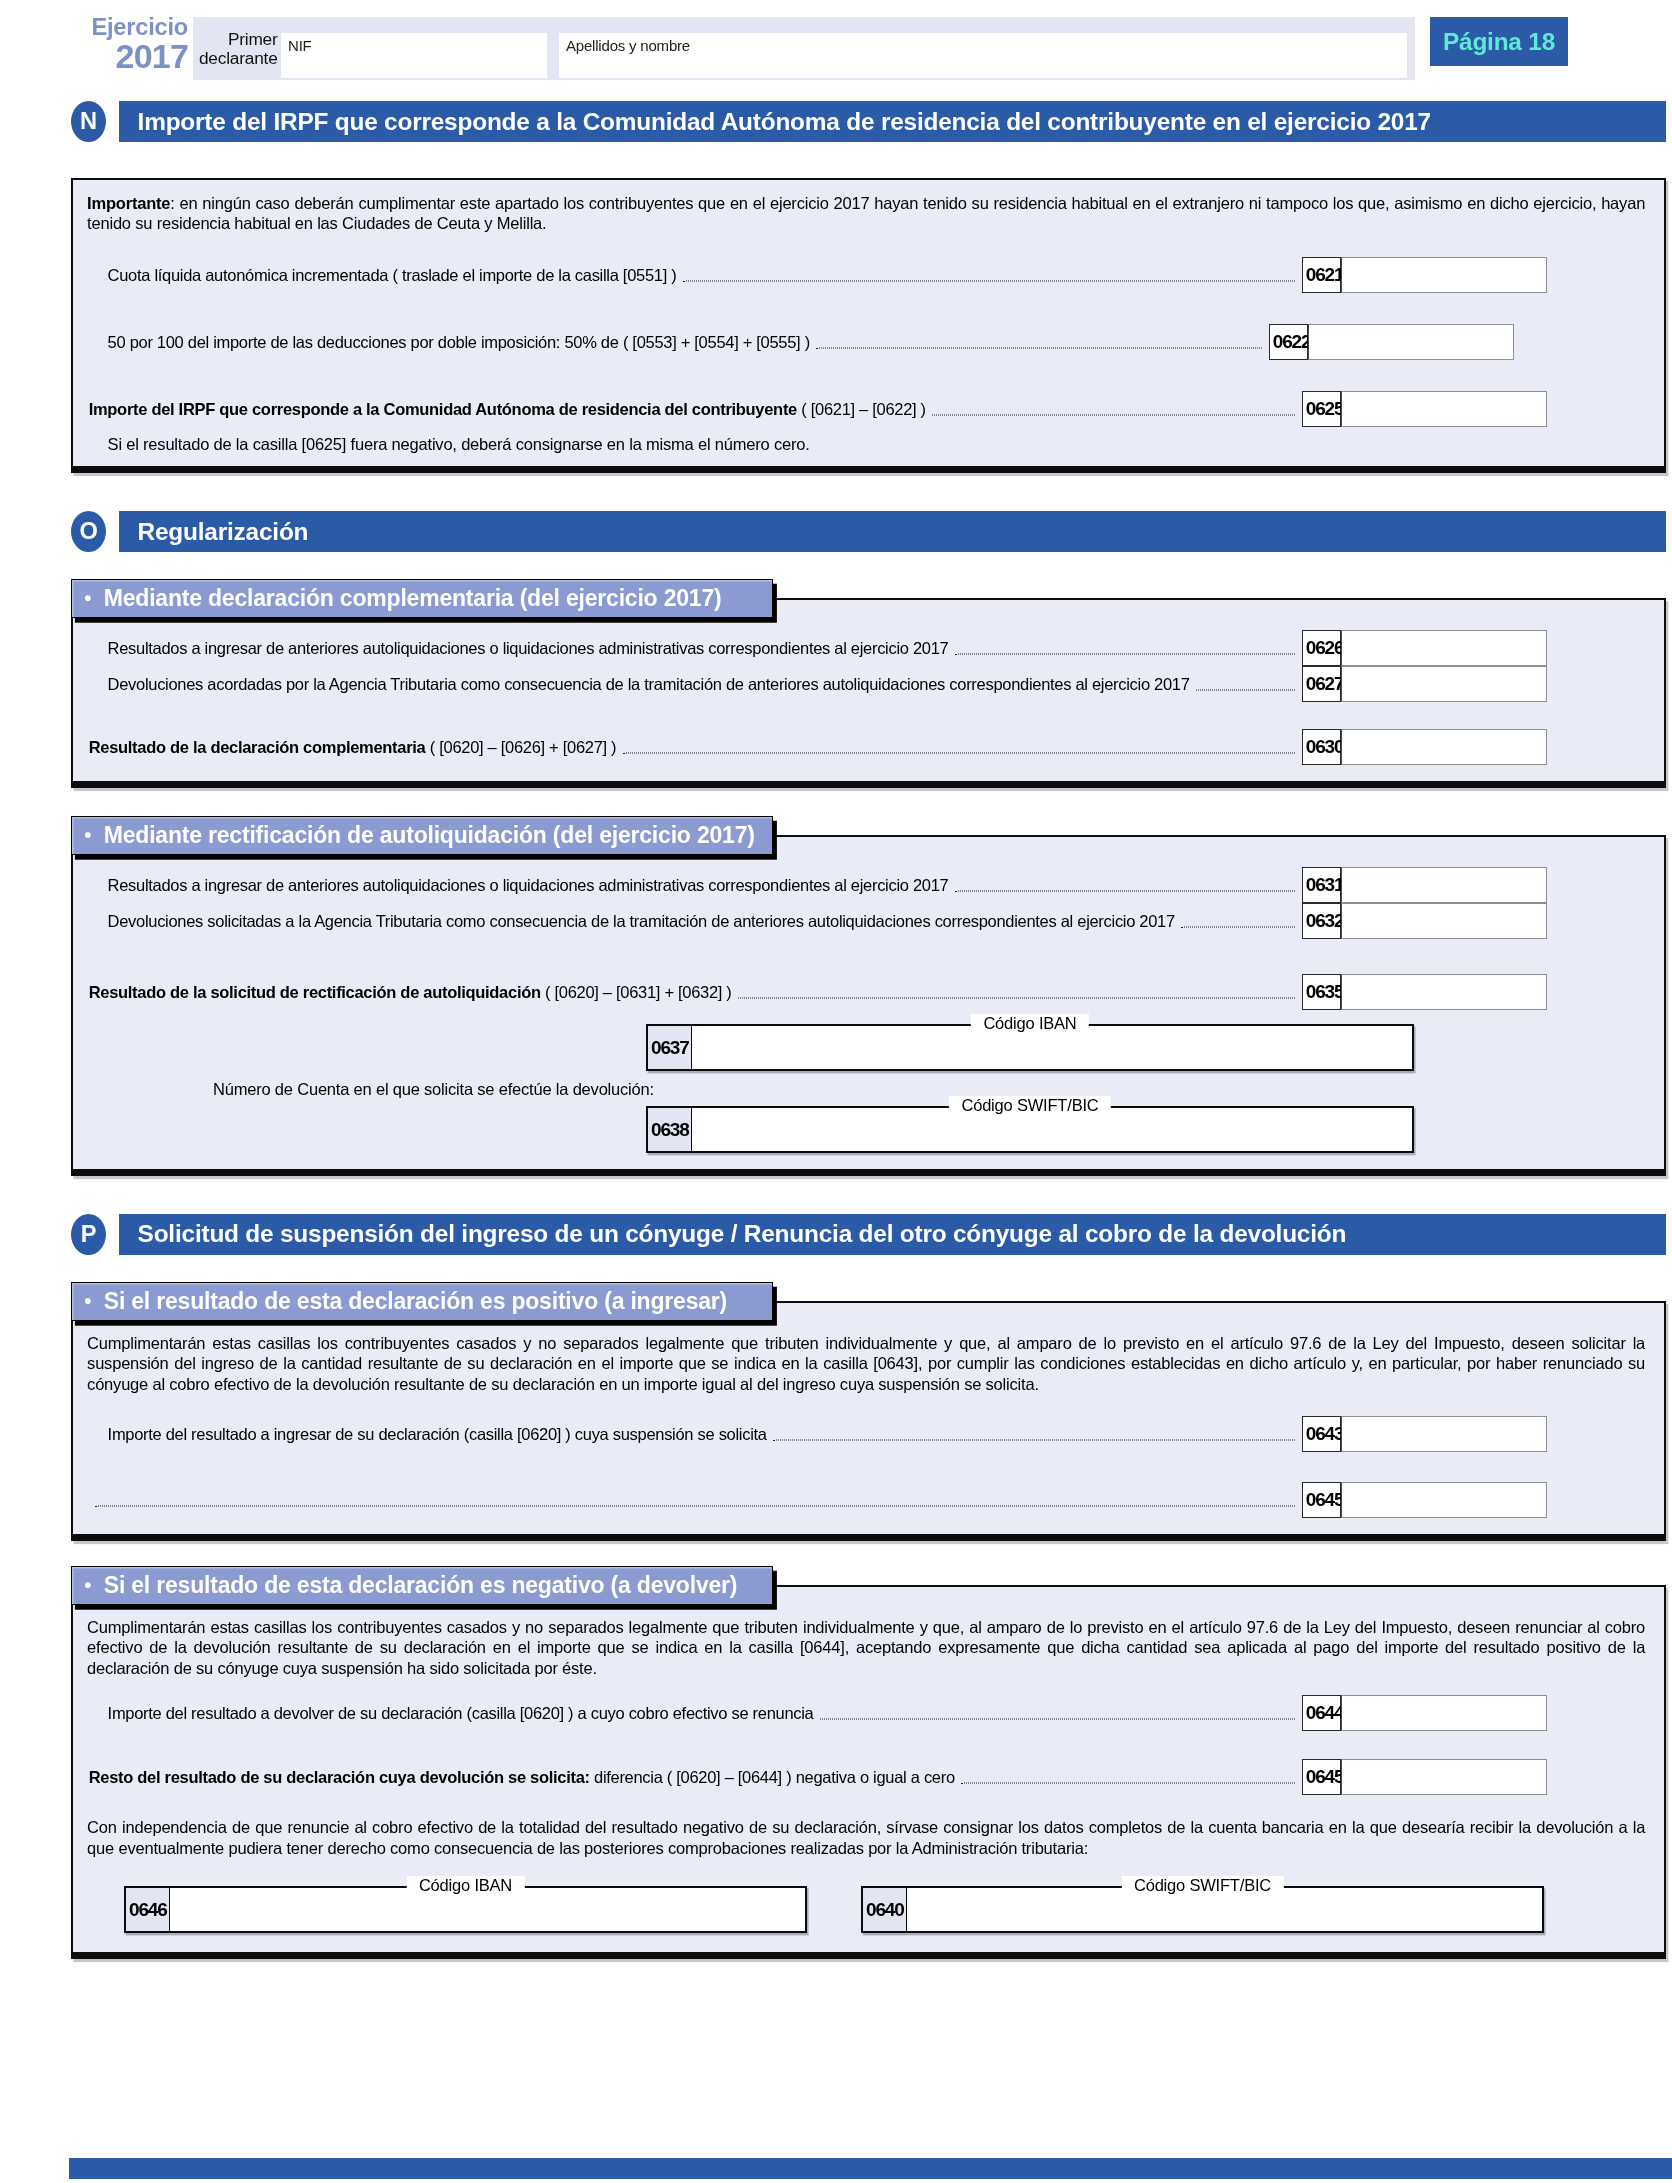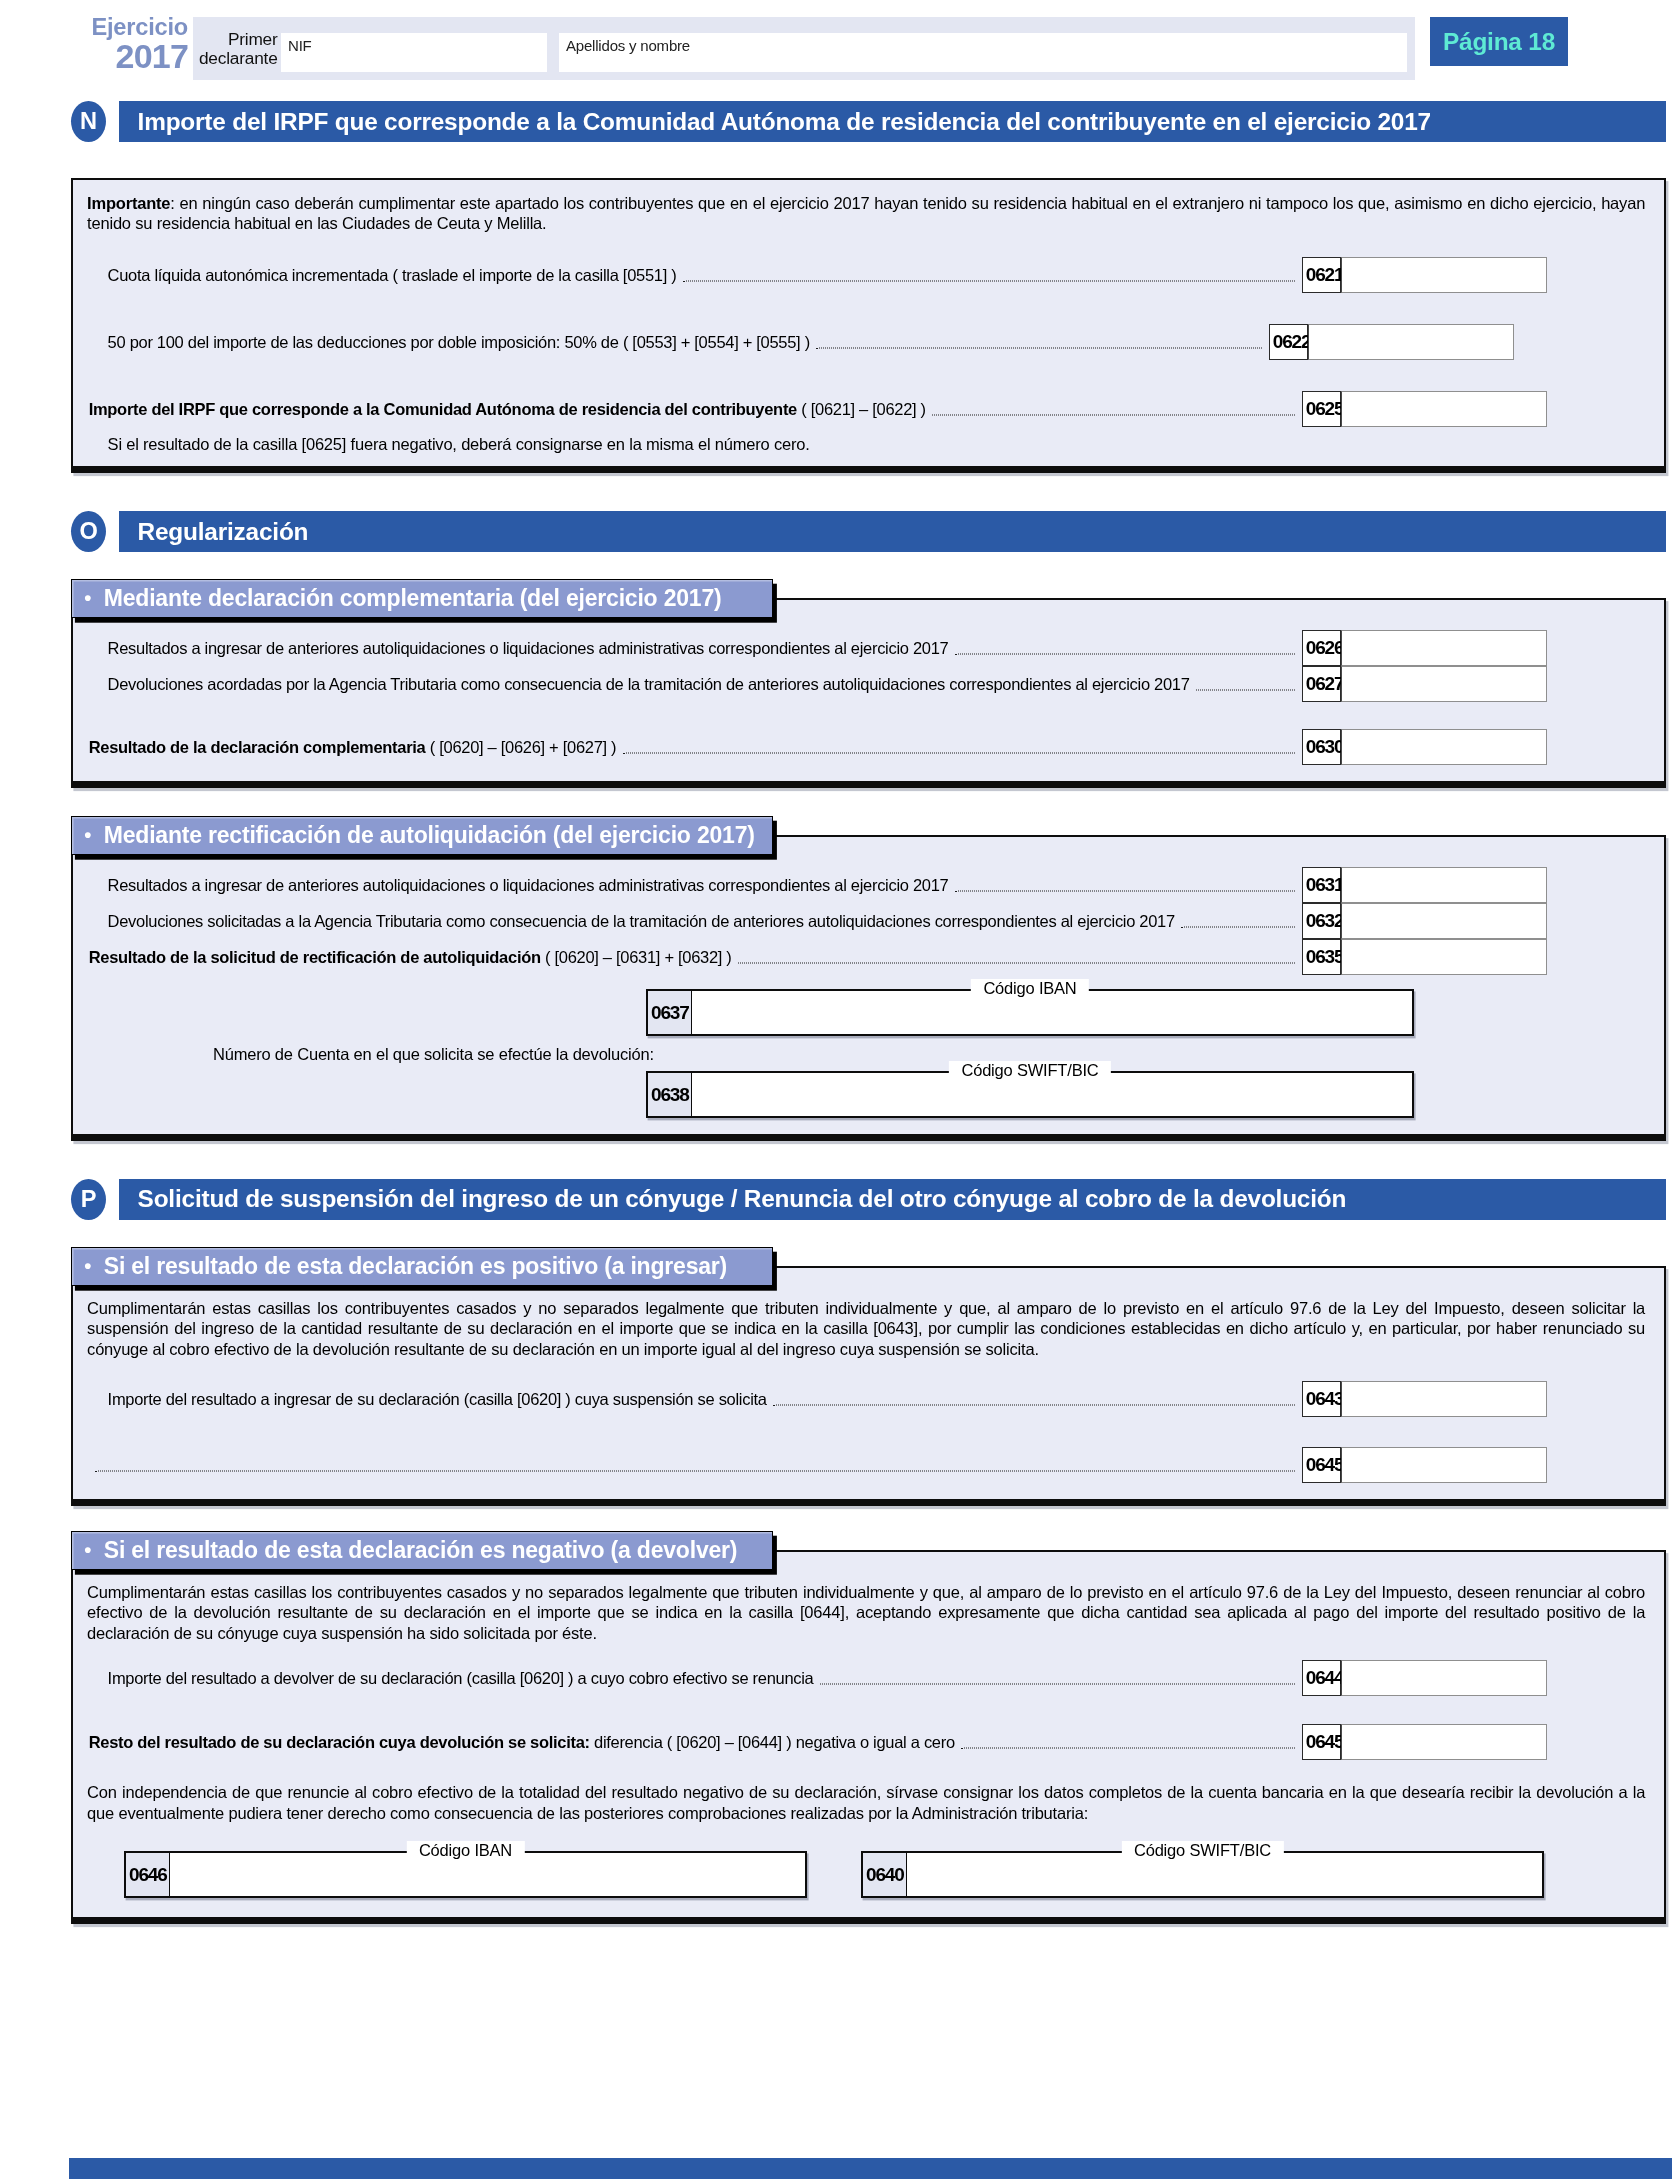--- a/index.html
+++ b/index.html
@@ -12,21 +12,21 @@
     color: #000;
     overflow: hidden;
     letter-spacing: -0.2px;
   }
   
   .ej { position:absolute; left:61px; top:15.7px; width:127px; text-align:right; color:#7d91c4; font-weight:bold; line-height:1.0; }
   .ej-l { font-size:23.6px; }
   .ej-y { font-size:34px; letter-spacing:-0.8px;text-align:right; }
   .strip { position:absolute; left:193px; top:17.3px; width:1222px; height:63px; background:#e3e6f2; }
   .decl { position:absolute; left:1.6px; top:12.6px; width:83px; text-align:right; font-size:17.3px; line-height:19px; color:#111; }
-  .hfield { position:absolute; top:15.7px; height:39px; background:#fff; padding:3.9px 7px; }
+  .hfield { position:absolute; top:15.7px; height:45px; background:#fff; padding:3.9px 7px; }
   .hfield.nif { left:88px; width:266px; }
   .hfield.ape { left:366px; width:848px; }
   .hlab { font-size:15px; color:#222; }
   .pagina { position:absolute; left:1430px; top:17.3px; width:138px; height:49px; background:#2b5aa6; color:#5eead4; font-weight:bold; font-size:24.4px; display:flex; align-items:center; justify-content:center; }
 
   
   .content { position:absolute; left:71px; top:101px; width:1595px; }
 
   .sec { display:flex; align-items:center; gap:12.6px; }
   .sec-circle { flex:none; width:35px; height:41px; border-radius:50%; background:#2b5aa6; color:#fff; font-weight:bold; font-size:23.6px; display:flex; align-items:center; justify-content:center; }
@@ -66,21 +66,21 @@
   .acct-label { position:absolute; left:129px; top:50%; transform:translateY(-50%); font-size:16.5px; white-space:nowrap; }
   .fset.o2 { margin-left:562px; width:768px; }
   .fset.o2.first { margin-top:11px; }
   .fset.o2.second { margin-top:35px; }
 
   .dualf { display:flex; gap:54px; margin:28px 0 3.1px 40px; }
   .dualf .fset { width:683px; }
 
   .mtN1 { margin-top:23.6px; } .mtN2 { margin-top:31px; } .mtN3 { margin-top:31px; }
   .mtO1a { margin-top:0px; } .mtO1res { margin-top:27px; }
-  .mtO2res { } .mtO2just { margin-top:19px; }
+  .mtO2res { margin-top:35px; } .mtO2just { margin-top:19px; }
   .mtP1p { margin-top:0px; } .mtP1r1 { margin-top:22px; } .mtP1res { margin-top:30px; }
   .mtP2r1 { margin-top:17.3px; } .mtP2res { margin-top:28px; } .mtP2p2 { margin-top:22px; }
 
   .gapO { margin-top:38px; }
   .gapP { margin-top:38px; }
   .panelgap1 { margin-top:46px; }
   .panelgap2 { margin-top:47px; }
   .panelgap3 { margin-top:46px; }
   .panelgap4 { margin-top:44px; }
 

